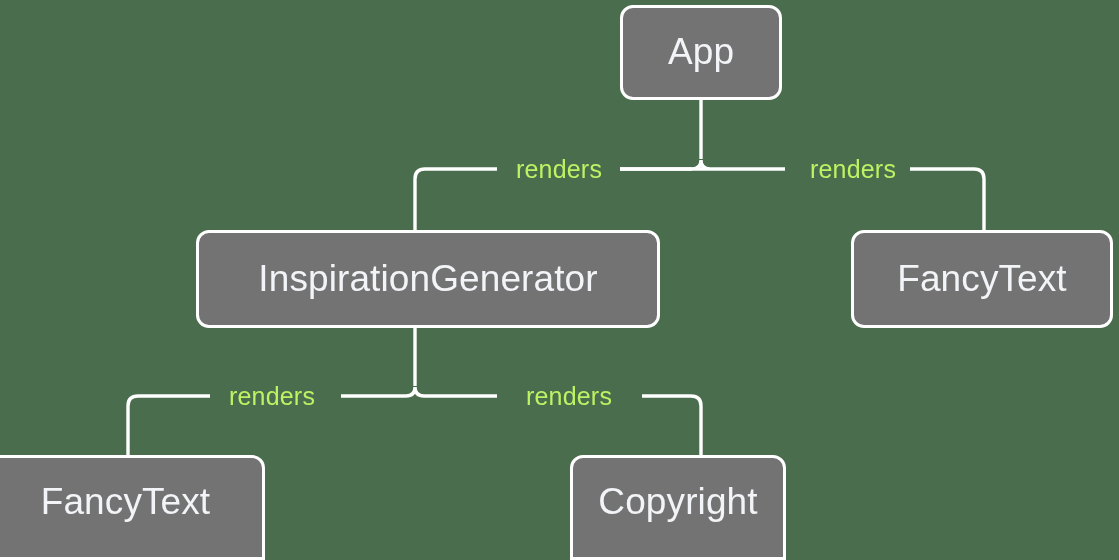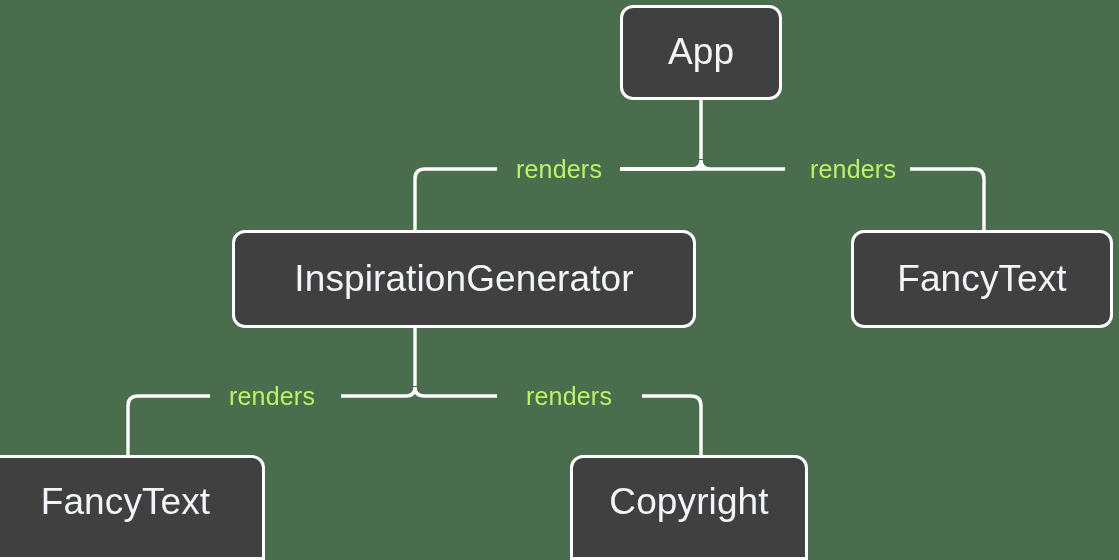--- a/index.html
+++ b/index.html
@@ -19,21 +19,21 @@
     position: absolute;
     left: 0;
     top: 0;
     width: 1119px;
     height: 560px;
     pointer-events: none;
   }
   .node {
     position: absolute;
     box-sizing: border-box;
-    background: #404040;
+    background: #737373;
     border: 3px solid #ffffff;
     border-radius: 13px;
     color: #f2f4f7;
     display: flex;
     align-items: center;
     justify-content: center;
     font-size: 37px;
     font-weight: 400;
     letter-spacing: 0.1px;
     line-height: 1;
@@ -76,33 +76,33 @@
       <path d="M 210 396 L 138 396 Q 128 396 128 406 L 128 455"></path>
       <path d="M 424 396 L 497 396"></path>
       <path d="M 642 396 L 691 396 Q 701 396 701 406 L 701 455"></path>
     </g>
   </svg>
 
   <div class="node" style="left:620px; top:5px; width:162px; height:95px;">
     <span class="node-label">App</span>
   </div>
 
-  <div class="node" style="left:196px; top:230px; width:464px; height:98px;margin-left:36px;">
+  <div class="node" style="left:196px; top:230px; width:464px; height:98px;">
     <span class="node-label">InspirationGenerator</span>
   </div>
 
   <div class="node" style="left:851px; top:230px; width:262px; height:98px;">
     <span class="node-label">FancyText</span>
   </div>
 
   <div class="node" style="left:-14px; top:455px; width:279px; height:105px; border-bottom-left-radius:0; border-bottom-right-radius:0;">
     <span class="node-label" style="padding-bottom:12px;">FancyText</span>
   </div>
 
-  <div class="node" style="left:570px; top:455px; width:238px; height:105px; border-bottom-left-radius:0; border-bottom-right-radius:0;">
+  <div class="node" style="left:570px; top:455px; width:216px; height:105px; border-bottom-left-radius:0; border-bottom-right-radius:0;">
     <span class="node-label" style="padding-bottom:12px;">Copyright</span>
   </div>
 
   <span class="edge-label" style="left:559px; top:169px;">renders</span>
   <span class="edge-label" style="left:853px; top:169px;">renders</span>
   <span class="edge-label" style="left:272px; top:396px;">renders</span>
   <span class="edge-label" style="left:569px; top:396px;">renders</span>
 
 </div>
 

